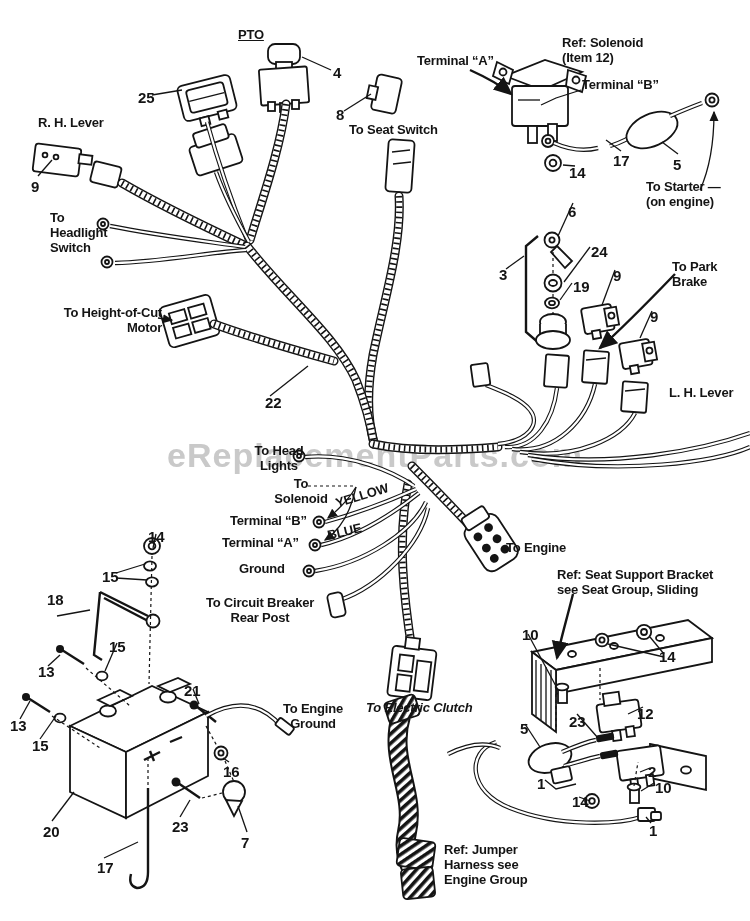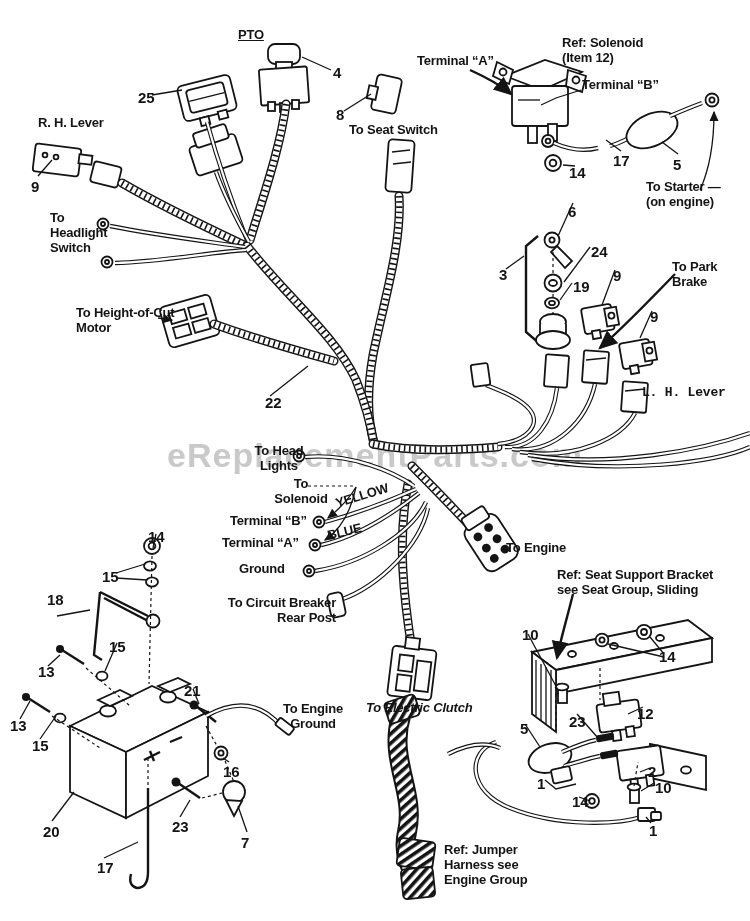--- a/index.html
+++ b/index.html
@@ -446,35 +446,35 @@
       <div class="lbl" style="left: 646px; top: 180px;">To Starter —
 (on engine)</div>
       <div class="lbl num" style="left: 568px; top: 203px;">6</div>
       <div class="lbl num" style="left: 591px; top: 243px;">24</div>
       <div class="lbl num" style="left: 499px; top: 266px;">3</div>
       <div class="lbl num" style="left: 573px; top: 278px;">19</div>
       <div class="lbl num" style="left: 613px; top: 267px;">9</div>
       <div class="lbl" style="left: 672px; top: 260px; width: 72px; text-align: left;">To Park
 Brake</div>
       <div class="lbl num" style="left: 650px; top: 308px;">9</div>
-      <div class="lbl" style="left: 76px; top: 306px; width: 118px; text-align: left;">To Height-of-Cut
+      <div class="lbl" style="left: 44px; top: 306px; width: 118px; text-align: right;">To Height-of-Cut
 Motor</div>
       <div class="lbl num" style="left: 265px; top: 394px;">22</div>
-      <div class="lbl" style="left: 642px; top: 386px; font-family: Liberation Mono, monospace;">L. H. Lever</div>
+      <div class="lbl" style="left: 669px; top: 386px;">L. H. Lever</div>
       <div class="lbl" style="left: 248px; top: 444px; width: 62px; text-align: center;">To Head
 Lights</div>
       <div class="lbl" style="left: 262px; top: 477px; width: 78px; text-align: center;">To
 Solenoid</div>
       <div class="lbl" style="left: 230px; top: 514px;">Terminal “B”</div>
       <div class="lbl" style="left: 334px; top: 497px; transform: rotate(-17deg);">YELLOW</div>
       <div class="lbl" style="left: 222px; top: 536px;">Terminal “A”</div>
       <div class="lbl" style="left: 326px; top: 529px; transform: rotate(-13deg);">BLUE</div>
       <div class="lbl" style="left: 239px; top: 562px;">Ground</div>
       <div class="lbl" style="left: 506px; top: 541px;">To Engine</div>
-      <div class="lbl" style="left: 200px; top: 596px; width: 136px; text-align: right;">To Circuit Breaker
+      <div class="lbl" style="left: 192px; top: 596px; width: 136px; text-align: center;">To Circuit Breaker
 Rear Post</div>
       <div class="lbl num" style="left: 148px; top: 528px;">14</div>
       <div class="lbl num" style="left: 102px; top: 568px;">15</div>
       <div class="lbl num" style="left: 47px; top: 591px;">18</div>
       <div class="lbl num" style="left: 38px; top: 663px;">13</div>
       <div class="lbl num" style="left: 109px; top: 638px;">15</div>
       <div class="lbl num" style="left: 10px; top: 717px;">13</div>
       <div class="lbl num" style="left: 32px; top: 737px;">15</div>
       <div class="lbl num" style="left: 184px; top: 682px;">21</div>
       <div class="lbl" style="left: 276px; top: 702px; width: 74px; text-align: center;">To Engine

